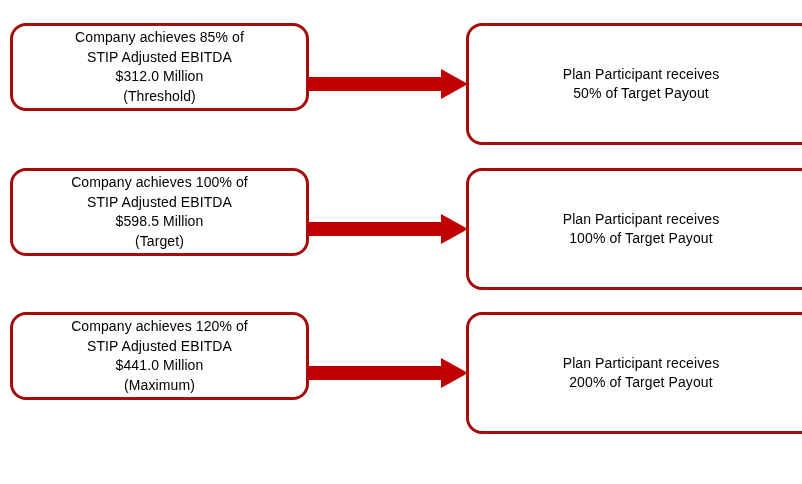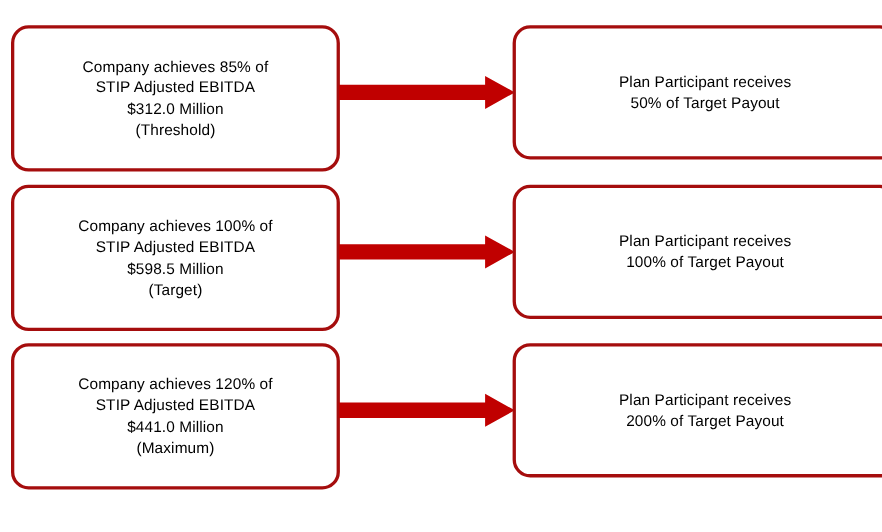--- a/index.html
+++ b/index.html
@@ -42,21 +42,21 @@
     border-radius: 16px;
     display: flex;
     align-items: center;
     justify-content: center;
     text-align: center;
   }
   .node-left {
     left: 10px;
     top: 0;
     width: 299px;
-    height: 133px;
+    height: 88px;
   }
   .node-right {
     left: 466px;
     top: 0;
     width: 350px;
     height: 122px;
   }
 
   .node-text {
     font-size: 14px;

